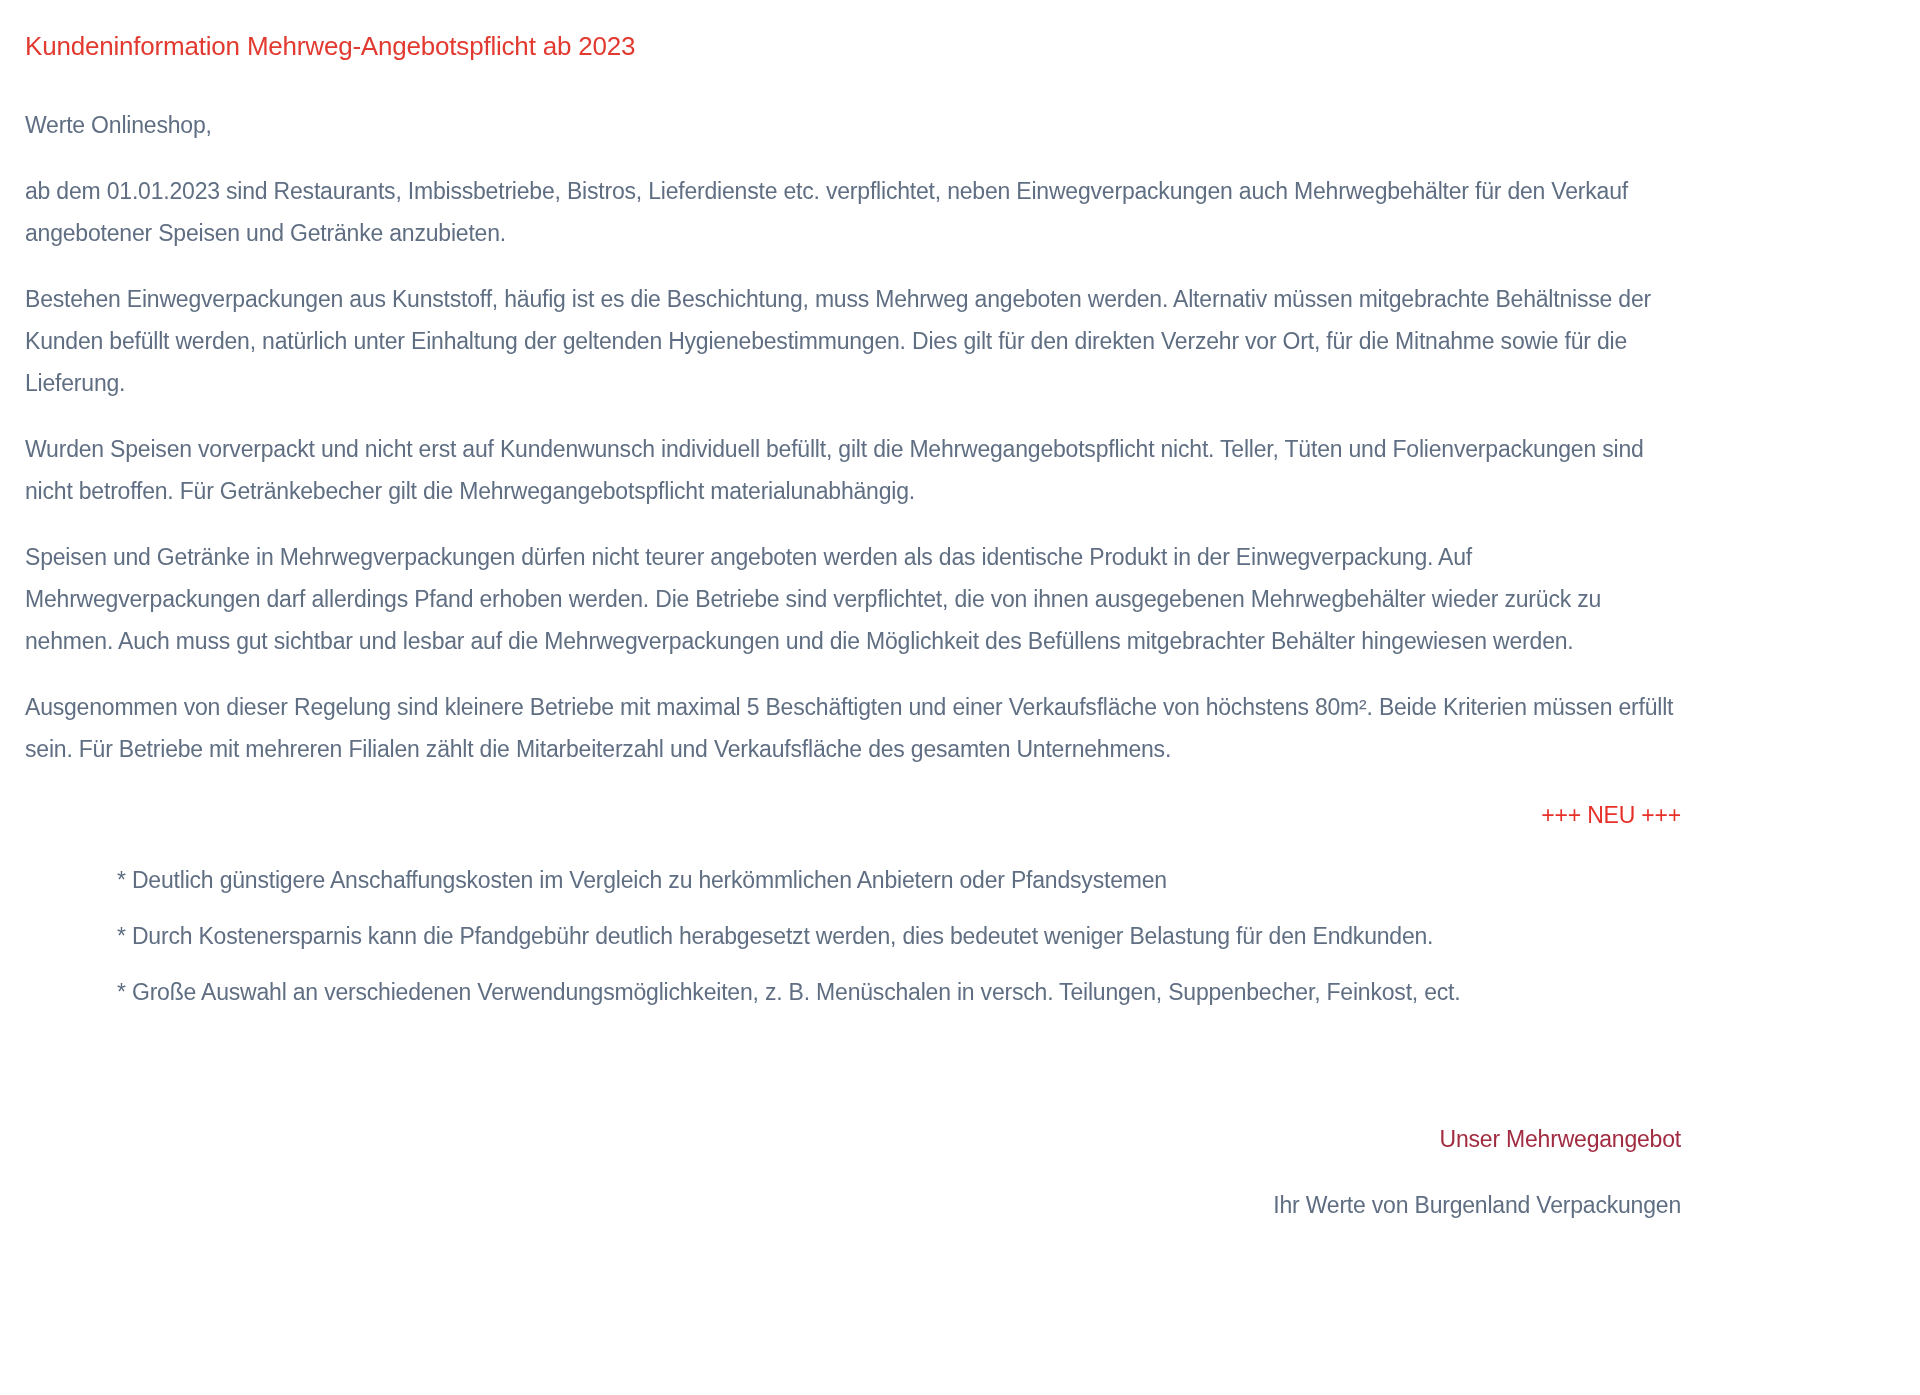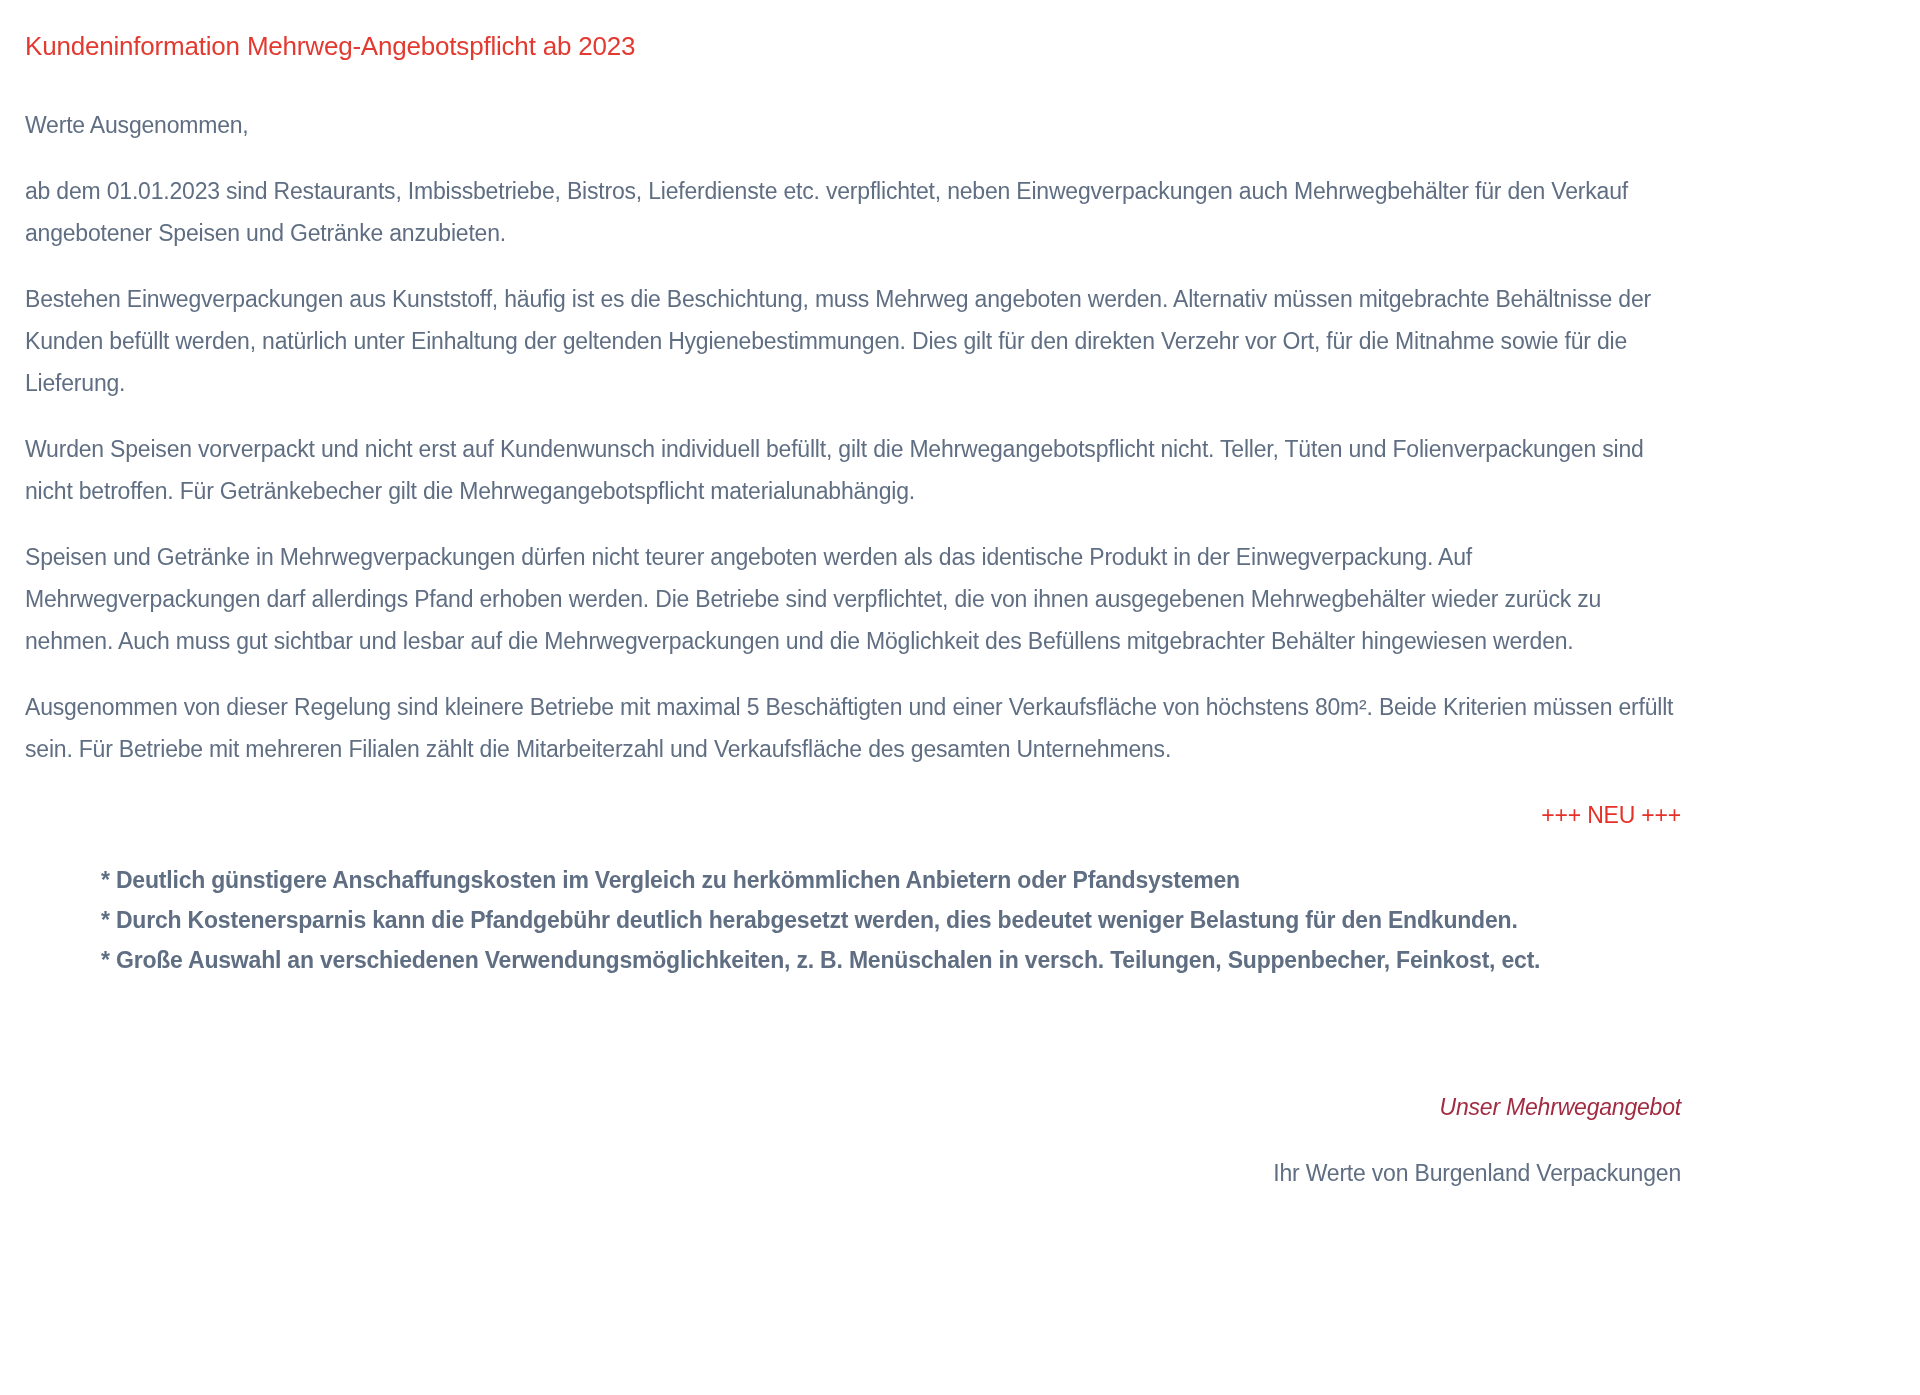--- a/index.html
+++ b/index.html
@@ -47,41 +47,39 @@
   }
   .neu {
     color: var(--neu-red);
   }
   .benefits {
     margin: 24px 0 0 0;
     padding-left: 76px;
     line-height: 40px;
   }
   .benefit-line {
-    margin: 0;
-    font-weight: bold;
+    margin: 16px;
   }
   .link-row {
     margin-top: 106px;
-    font-style: italic;
   }
   .link-row a {
     color: var(--link-red);
     text-decoration: none;
     cursor: pointer;
   }
 </style>
 </head>
 <body>
 
 <div class="page">
 
   <h1 class="doc-title">Kundeninformation Mehrweg-Angebotspflicht ab 2023</h1>
 
-  <p class="first">Werte Ausgenommen,</p>
+  <p class="first">Werte Onlineshop,</p>
 
   <p>ab dem 01.01.2023 sind Restaurants, Imbissbetriebe, Bistros, Lieferdienste etc. verpflichtet, neben Einwegverpackungen auch Mehrwegbehälter für den Verkauf angebotener Speisen und Getränke anzubieten.</p>
 
   <p>Bestehen Einwegverpackungen aus Kunststoff, häufig ist es die Beschichtung, muss Mehrweg angeboten werden. Alternativ müssen mitgebrachte Behältnisse der Kunden befüllt werden, natürlich unter Einhaltung der geltenden Hygienebestimmungen. Dies gilt für den direkten Verzehr vor Ort, für die Mitnahme sowie für die Lieferung.</p>
 
   <p>Wurden Speisen vorverpackt und nicht erst auf Kundenwunsch individuell befüllt, gilt die Mehrwegangebotspflicht nicht. Teller, Tüten und Folienverpackungen sind nicht betroffen. Für Getränkebecher gilt die Mehrwegangebotspflicht materialunabhängig.</p>
 
   <p>Speisen und Getränke in Mehrwegverpackungen dürfen nicht teurer angeboten werden als das identische Produkt in der Einwegverpackung. Auf Mehrwegverpackungen darf allerdings Pfand erhoben werden. Die Betriebe sind verpflichtet, die von ihnen ausgegebenen Mehrwegbehälter wieder zurück zu nehmen. Auch muss gut sichtbar und lesbar auf die Mehrwegverpackungen und die Möglichkeit des Befüllens mitgebrachter Behälter hingewiesen werden.</p>
 
   <p>Ausgenommen von dieser Regelung sind kleinere Betriebe mit maximal 5 Beschäftigten und einer Verkaufsfläche von höchstens 80m². Beide Kriterien müssen erfüllt sein. Für Betriebe mit mehreren Filialen zählt die Mitarbeiterzahl und Verkaufsfläche des gesamten Unternehmens.</p>

